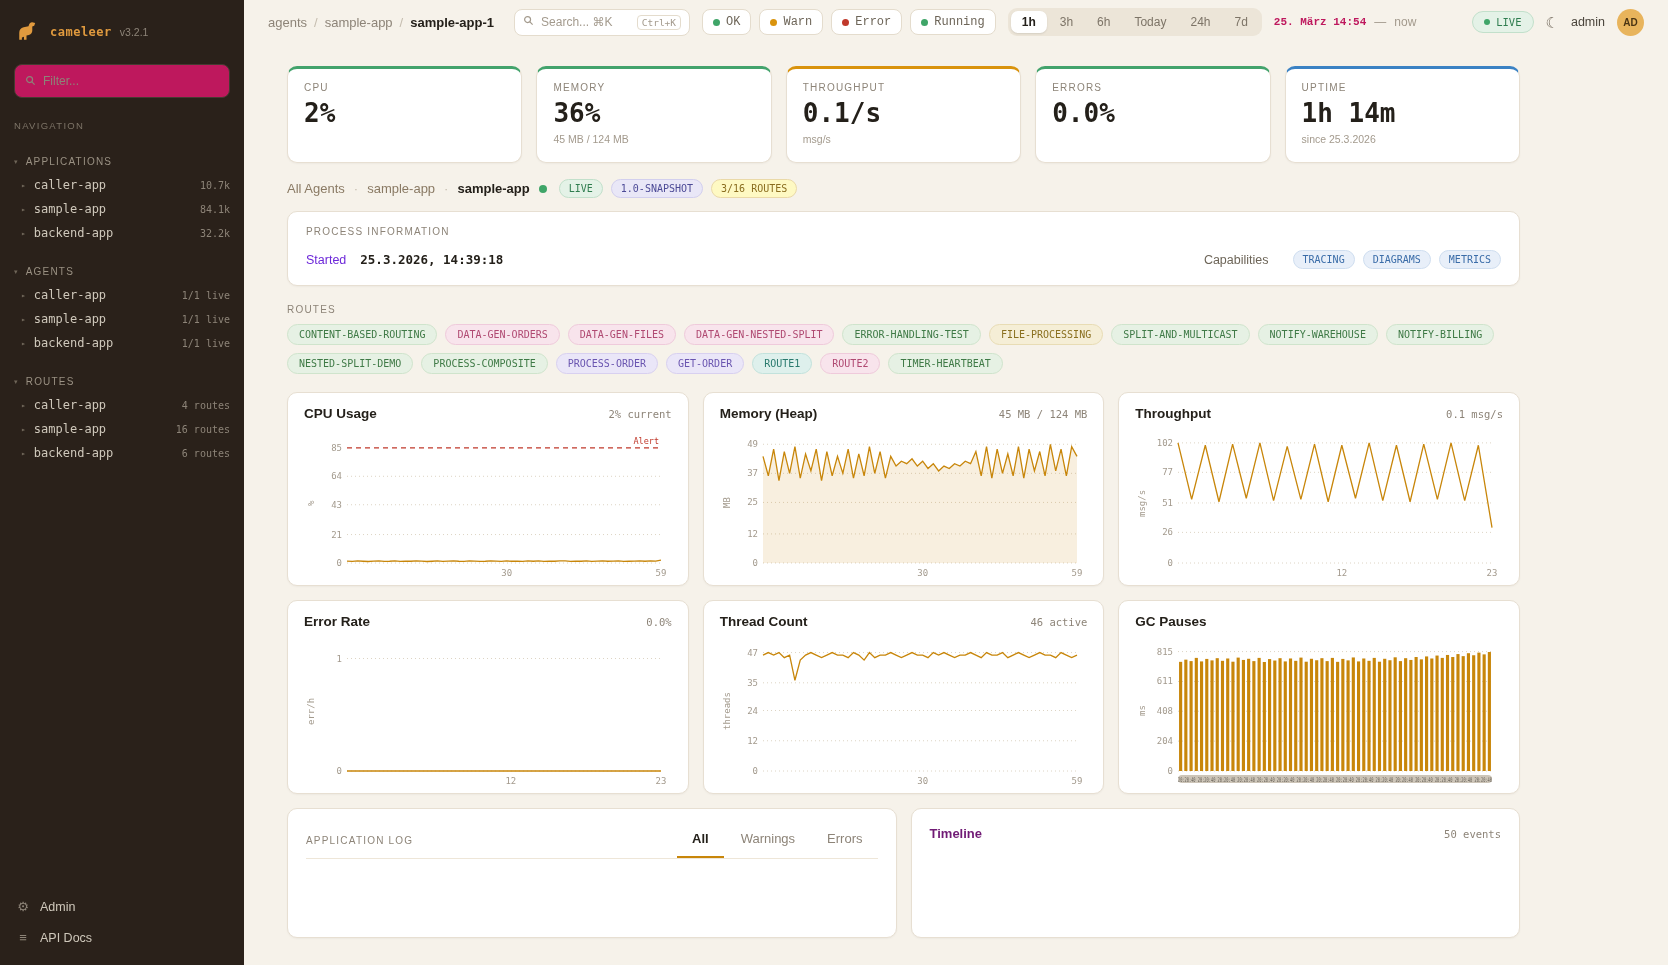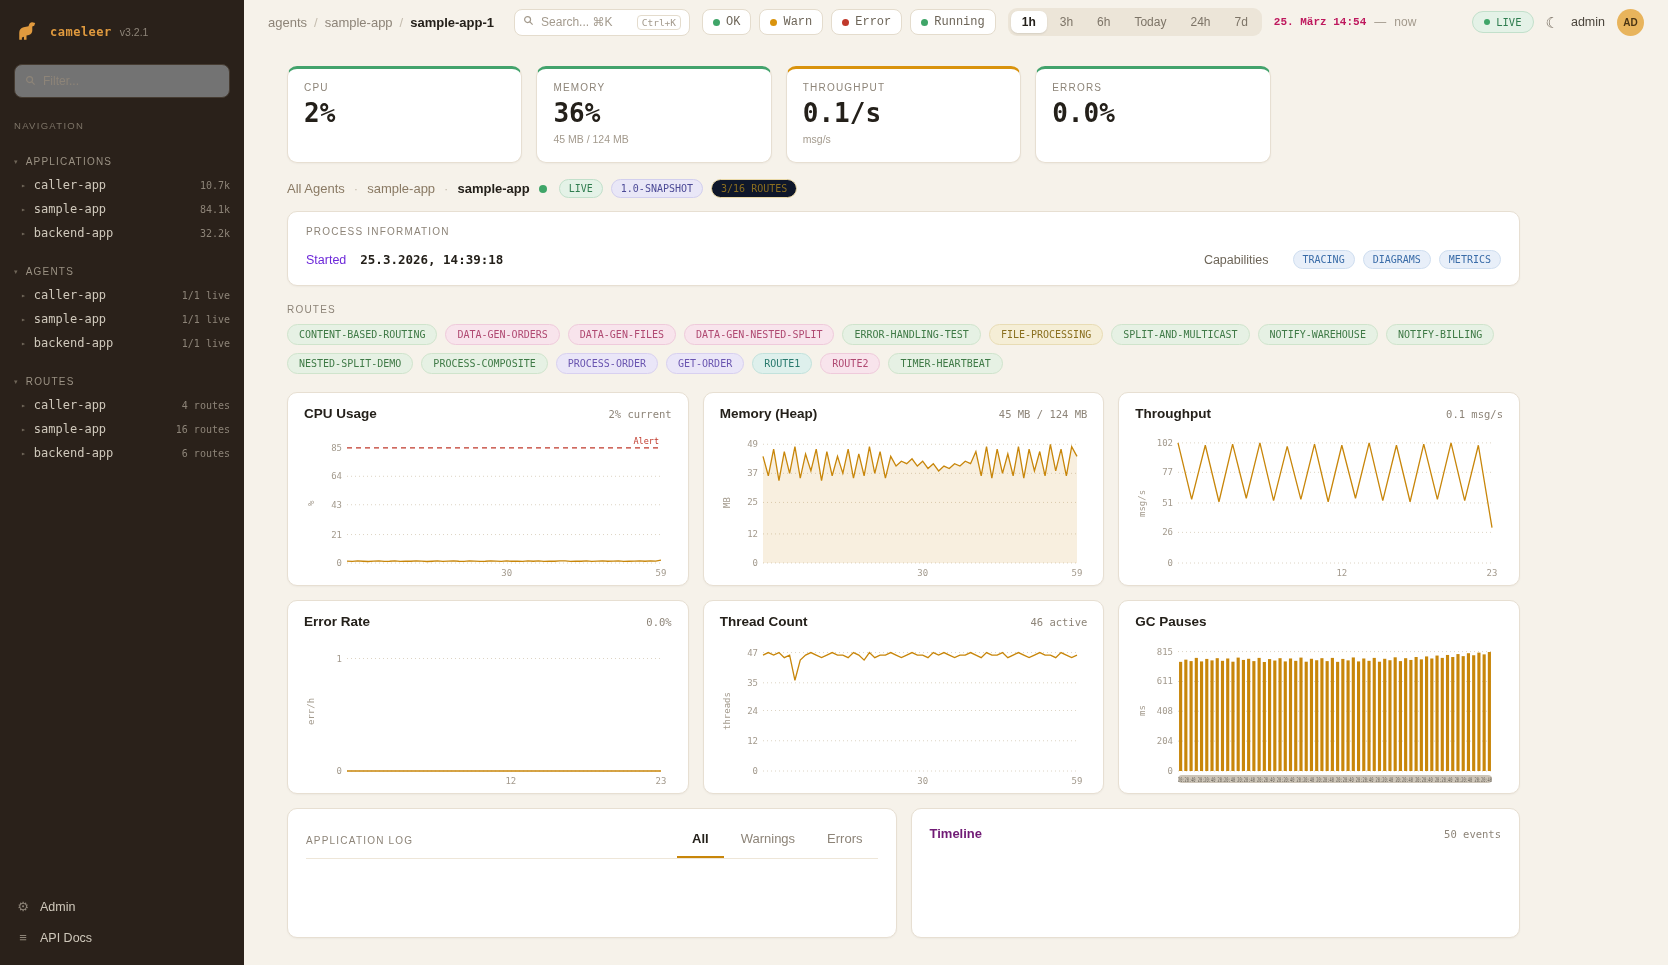--- a/index.html
+++ b/index.html
@@ -4,21 +4,21 @@
 <style>
   *{margin:0;padding:0;box-sizing:border-box}
   html,body{width:1668px;height:965px}
   body{font-family:"Liberation Sans","DejaVu Sans",sans-serif;background:#f6f2ea;color:#2e2a24;display:flex;overflow:hidden}
 
   
   .sidebar{width:244px;min-width:244px;background:#2a211a;color:#d6cfc3;display:flex;flex-direction:column;padding:14px 0 16px}
   .logo-row{display:flex;align-items:center;gap:8px;padding:2px 14px 16px;cursor:pointer}
   .logo-text{font-family:"DejaVu Sans Mono",monospace;font-weight:700;font-size:12px;color:#e09a3e;letter-spacing:.5px}
   .logo-version{font-size:10.5px;color:#8d8478}
-  .filter-box{margin:0 14px 22px;display:flex;align-items:center;gap:7px;background:#737373;border:1px solid #453b31;border-radius:8px;padding:7px 10px;color:#8d8478}
+  .filter-box{margin:0 14px 22px;display:flex;align-items:center;gap:7px;background:#be185d;border:1px solid #453b31;border-radius:8px;padding:7px 10px;color:#8d8478}
   .filter-box input{background:transparent;border:none;outline:none;color:#d6cfc3;font-size:12px;width:100%;font-family:inherit}
   .filter-box input::placeholder{color:#8d8478}
   .nav-title{font-size:9.5px;letter-spacing:1.3px;color:#7d7467;padding:0 14px;margin-bottom:4px}
   .nav-sec-head{display:flex;align-items:center;gap:7px;padding:7px 14px 6px;margin-top:14px;font-size:10px;letter-spacing:1.2px;color:#9a9183}
   .sec-caret{font-size:7px;color:#6f6659}
   .nav-item{display:flex;align-items:center;gap:8px;padding:5px 14px 5px 21px;font-family:"DejaVu Sans Mono",monospace;font-size:12px;color:#cfc8bb;cursor:pointer}
   .item-chev{color:#6f6659;font-size:8px}
   .item-label{flex:1}
   .item-count{font-size:10px;color:#8d8478}
   .sidebar-footer{margin-top:auto;padding:10px 16px 4px;display:flex;flex-direction:column;gap:16px}
@@ -61,21 +61,21 @@
 
   .context-row{display:flex;align-items:center;gap:9px;margin:16px 0 13px;font-size:13px}
   .cx-item{color:#8a7a64;cursor:pointer}
   .cx-item.current{color:#24201a;font-weight:700;cursor:default}
   .cx-sep{color:#c4bcae}
   .live-dot{width:8px;height:8px;border-radius:50%;background:#3fa568;display:inline-block}
   .context-badges{display:flex;gap:8px;margin-left:3px}
   .badge{font-family:"DejaVu Sans Mono",monospace;font-size:10px;padding:3px 9px;border-radius:999px;border:1px solid transparent;white-space:nowrap}
   .badge-green{background:#e4f2e7;color:#2f7d4f;border-color:#c2e0cb}
   .badge-indigo{background:#e9e7f7;color:#4c4a96;border-color:#d2cfee}
-  .badge-yellow{background:#0f172a;color:#8a6d1f;border-color:#ead9a8}
+  .badge-yellow{background:#fef9c3;color:#8a6d1f;border-color:#ead9a8}
   .badge-blue{background:#e8eff9;color:#3a6ca8;border-color:#cfdef0}
 
   .panel{background:#fff;border:1px solid #e7dfd2;border-radius:10px;box-shadow:0 1px 2px rgba(0,0,0,.04)}
   .process-card{padding:14px 18px 16px;margin-bottom:18px}
   .panel-label{font-size:10px;letter-spacing:1.2px;color:#8d8478}
   .process-row{display:flex;align-items:center;margin-top:13px}
   .process-started{display:flex;align-items:baseline;gap:14px}
   .started-label{font-size:12.5px;color:#6d28d9}
   .started-value{font-family:"DejaVu Sans Mono",monospace;font-size:12.5px;font-weight:700;color:#24201a}
   .process-caps{margin-left:auto;display:flex;align-items:center;gap:8px}
@@ -292,20 +292,25 @@
             <div class="stat-sub">45 MB / 124 MB</div>
           </div>
           <div class="stat-card" style="border-top-color: rgb(217, 147, 13);">
             <div class="stat-label">THROUGHPUT</div>
             <div class="stat-value">0.1/s</div>
             <div class="stat-sub">msg/s</div>
           </div>
           <div class="stat-card" style="border-top-color: rgb(67, 163, 108);">
             <div class="stat-label">ERRORS</div>
             <div class="stat-value">0.0%</div>
+          </div>
+          <div class="stat-card" style="border-top-color: rgb(59, 130, 196);">
+            <div class="stat-label">UPTIME</div>
+            <div class="stat-value">1h 14m</div>
+            <div class="stat-sub">since 25.3.2026</div>
           </div>
         </div>
 
       <div class="context-row">
         <span class="context-crumbs" style="display:flex;align-items:center;gap:9px">
             <span class="cx-item">All Agents</span>
             <span class="cx-sep">·</span>
             <span class="cx-item">sample-app</span>
             <span class="cx-sep">·</span>
             <span class="cx-item current">sample-app</span>

